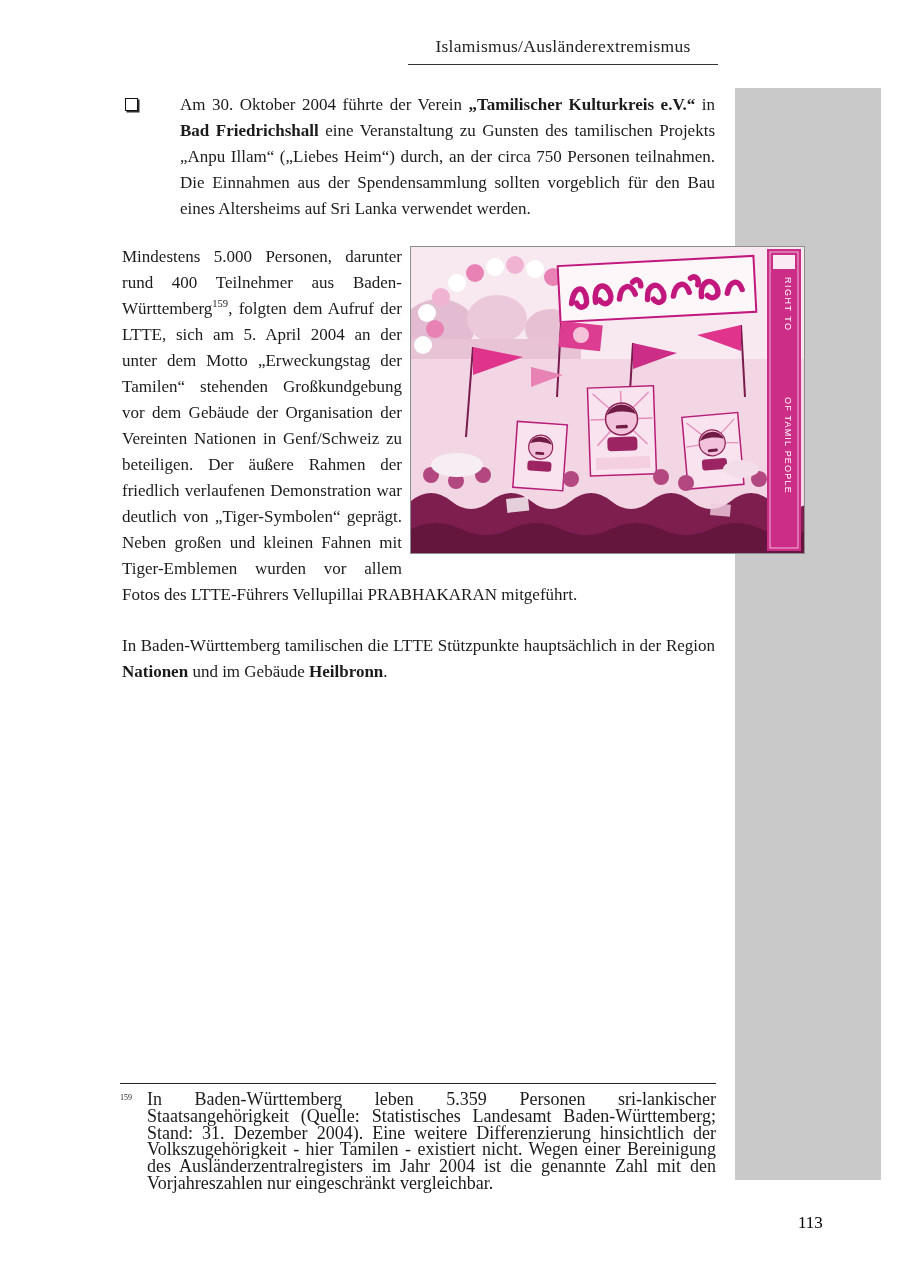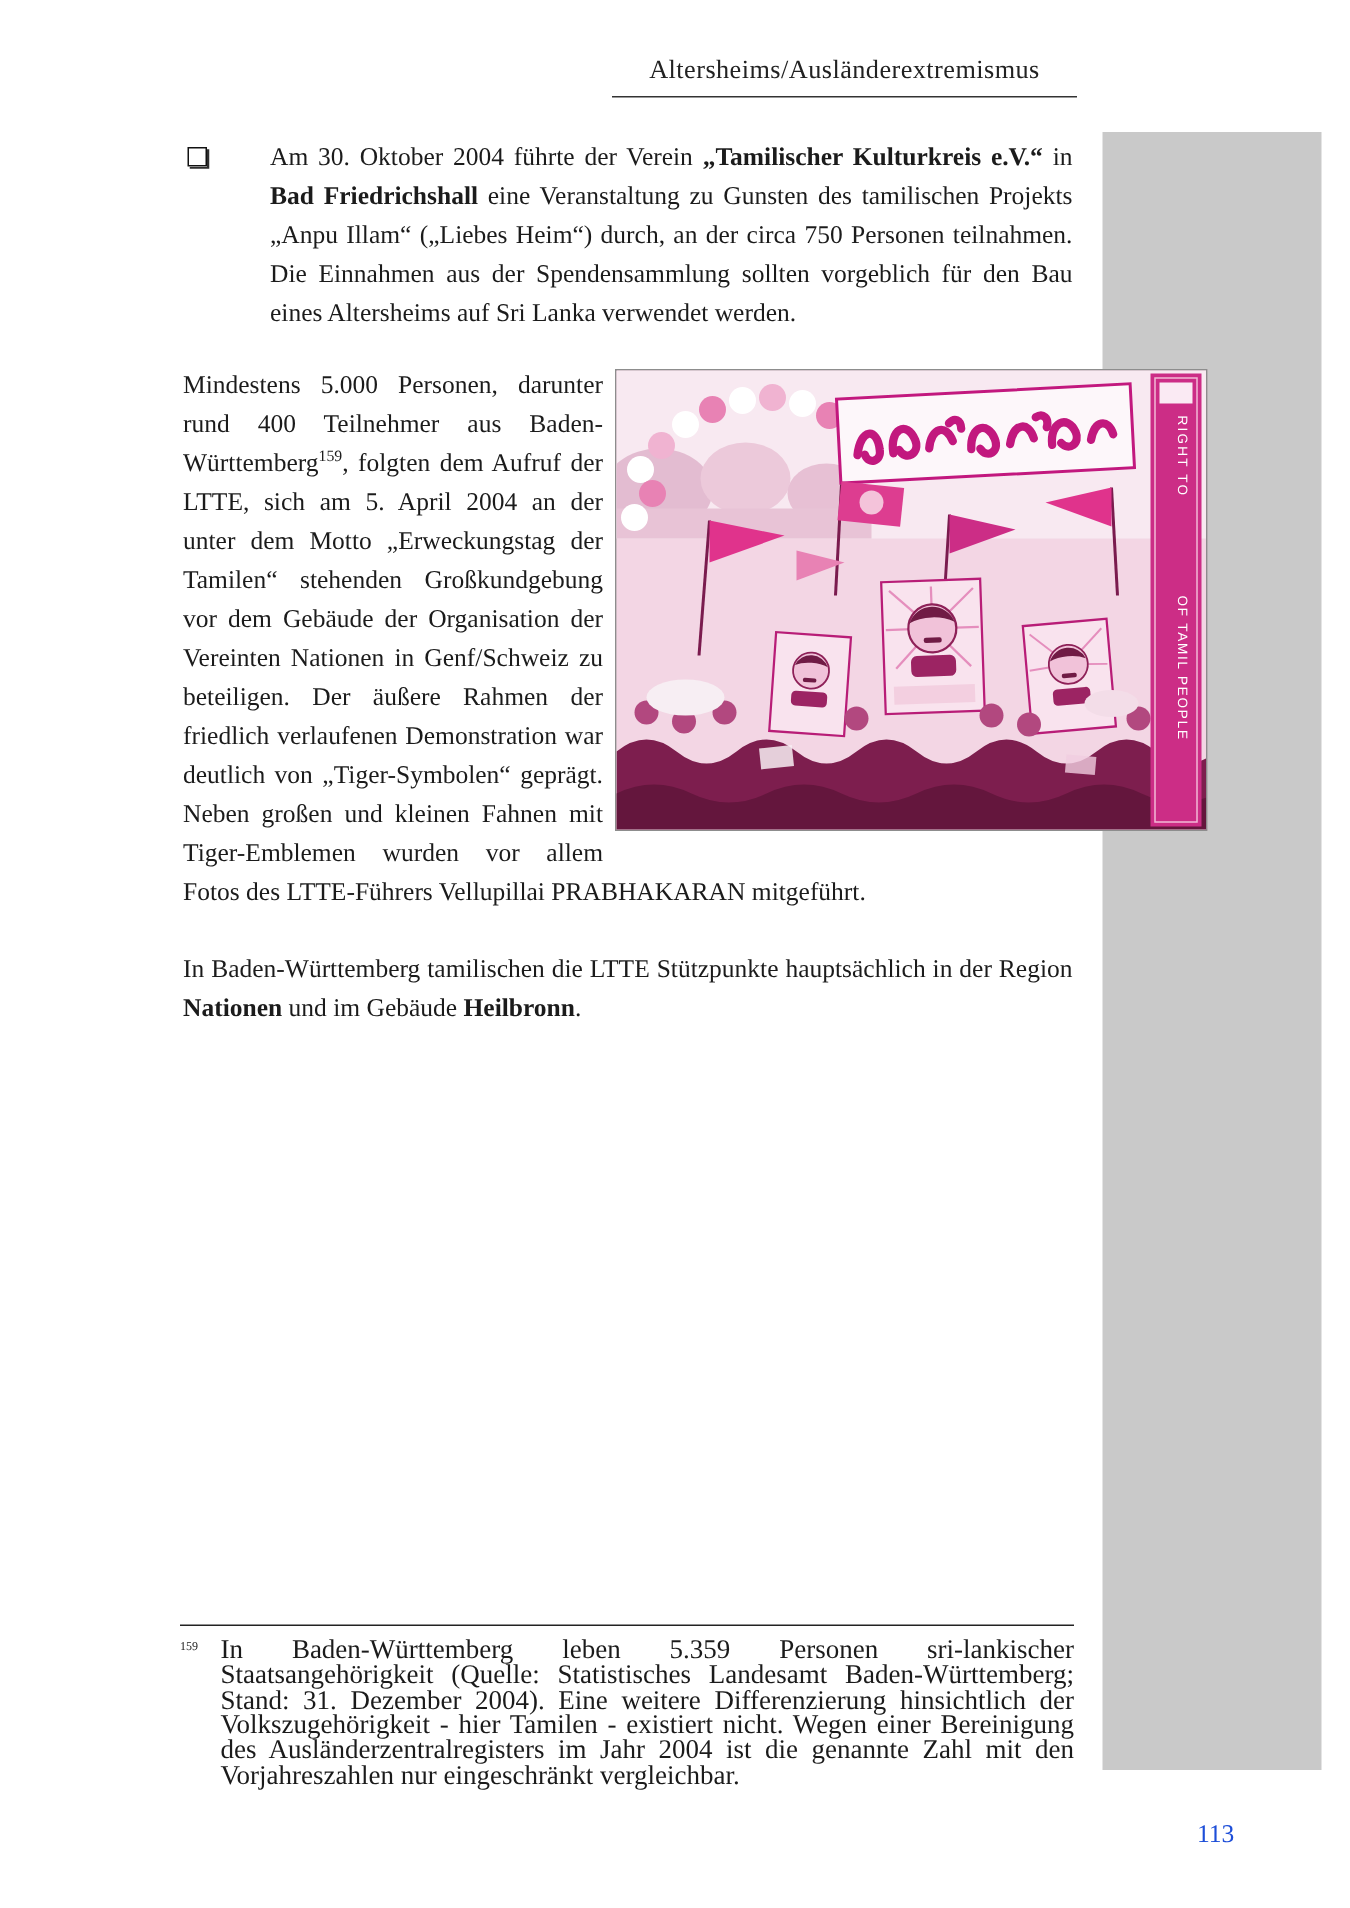--- a/index.html
+++ b/index.html
@@ -94,32 +94,32 @@
     flex: 1;
     font-size: 18px;
     line-height: 16.8px;
     text-align: justify;
   }
 
   .page-number {
     position: absolute;
     left: 798px; top: 1213px;
     font-size: 17px;
-    color: #1d4ed8;
+    color: #000000;
     z-index: 1;
   }
 </style>
 </head>
 <body>
 
 <div class="page">
 
   <div class="gray-bar"></div>
 
-  <div class="header">Altersheims/Ausländerextremismus</div>
+  <div class="header">Islamismus/Ausländerextremismus</div>
 
   <div class="content">
 
     <div class="bullet-item">
       <div class="bullet-marker-col">
         <div class="bullet-square"></div>
       </div>
       <div class="bullet-text"><span>Am 30. Oktober 2004 führte der Verein </span><b>„Tamilischer Kulturkreis e.V.“</b><span> in </span><b>Bad Friedrichshall</b><span> eine Veranstaltung zu Gunsten des tamilischen Projekts „Anpu Illam“ („Liebes Heim“) durch, an der circa 750 Personen teilnahmen. Die Einnahmen aus der Spendensammlung sollten vorgeblich für den Bau eines Altersheims auf Sri Lanka verwendet werden.</span></div>
     </div>
 

